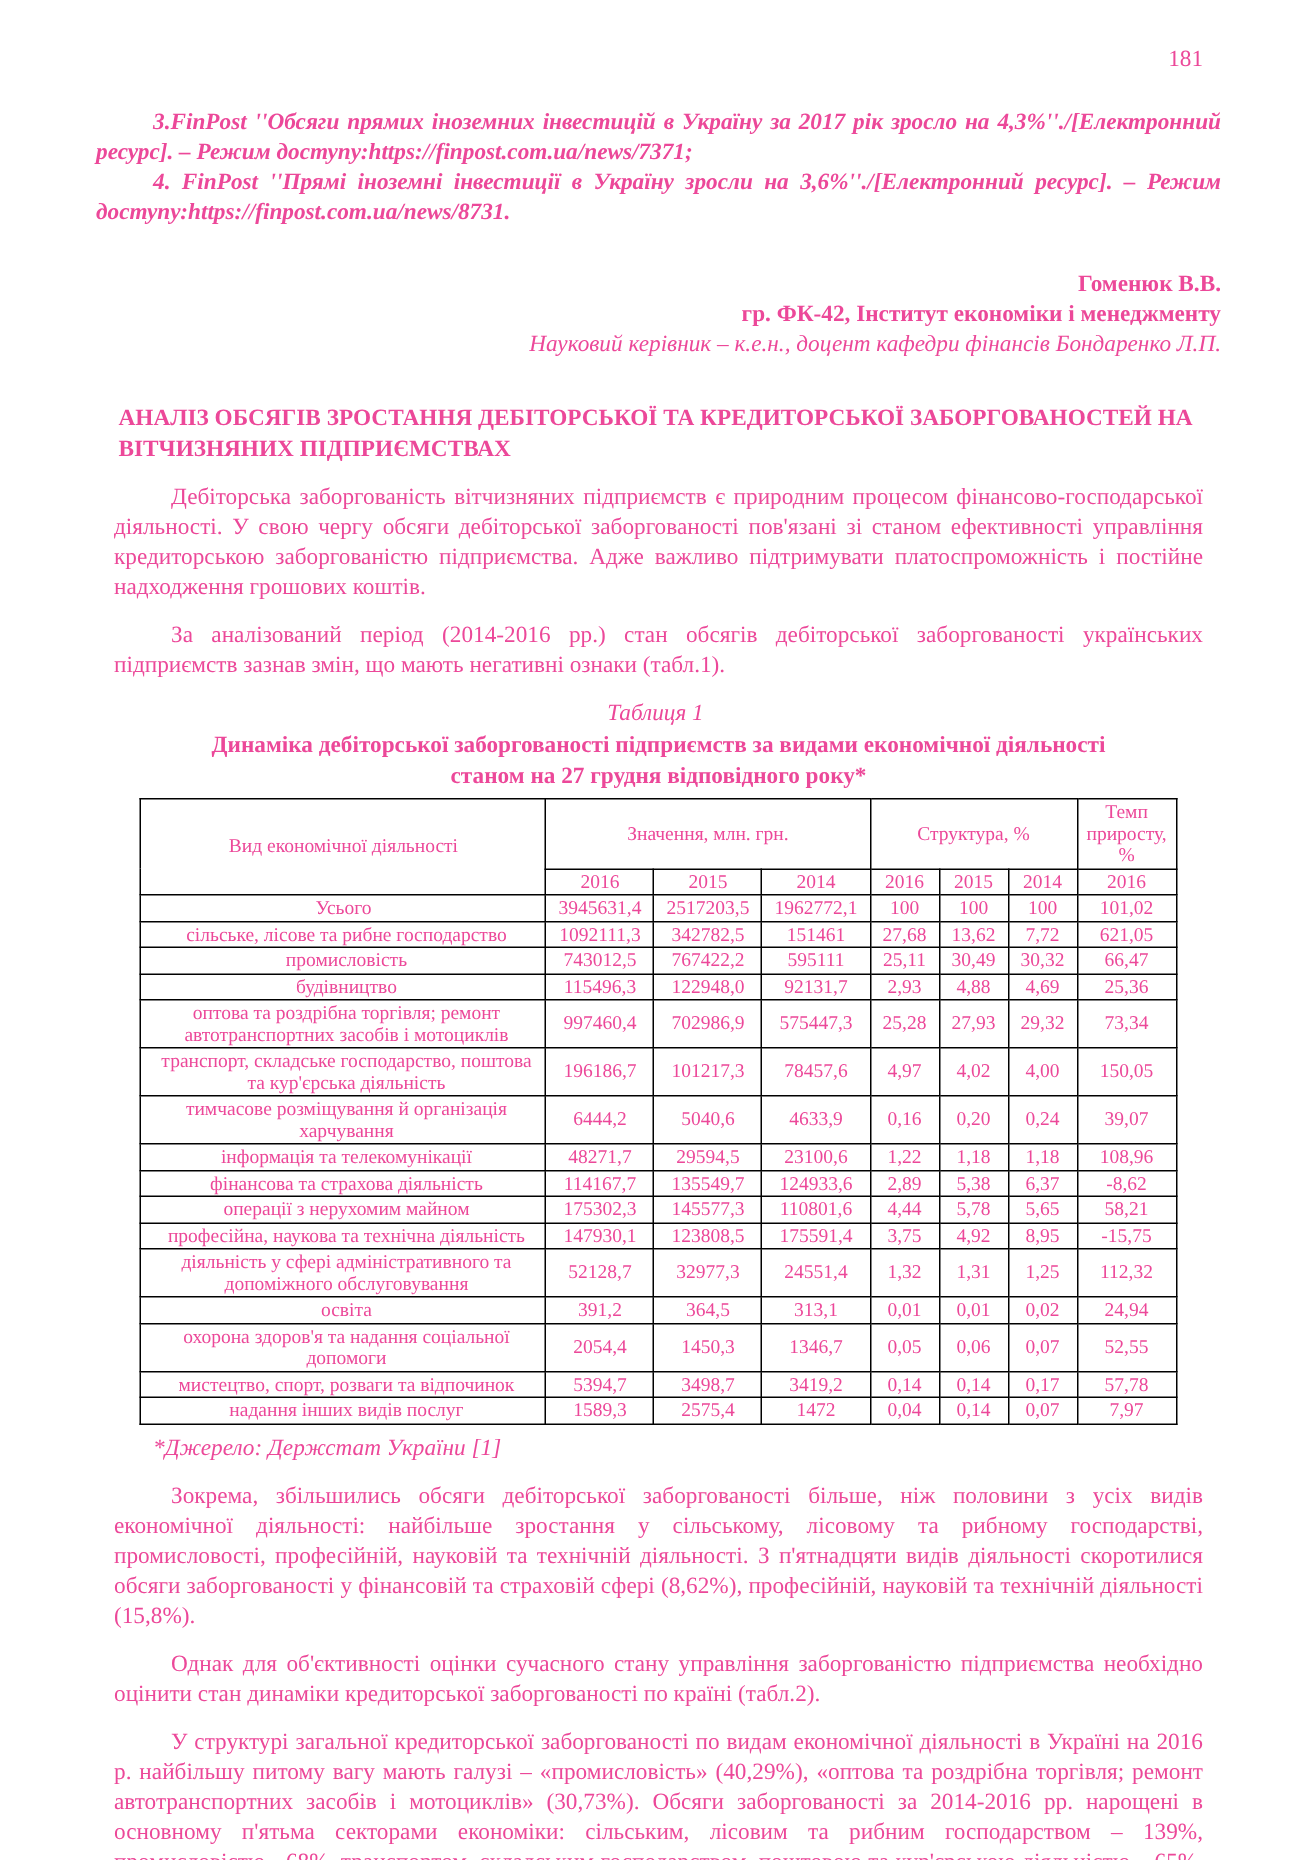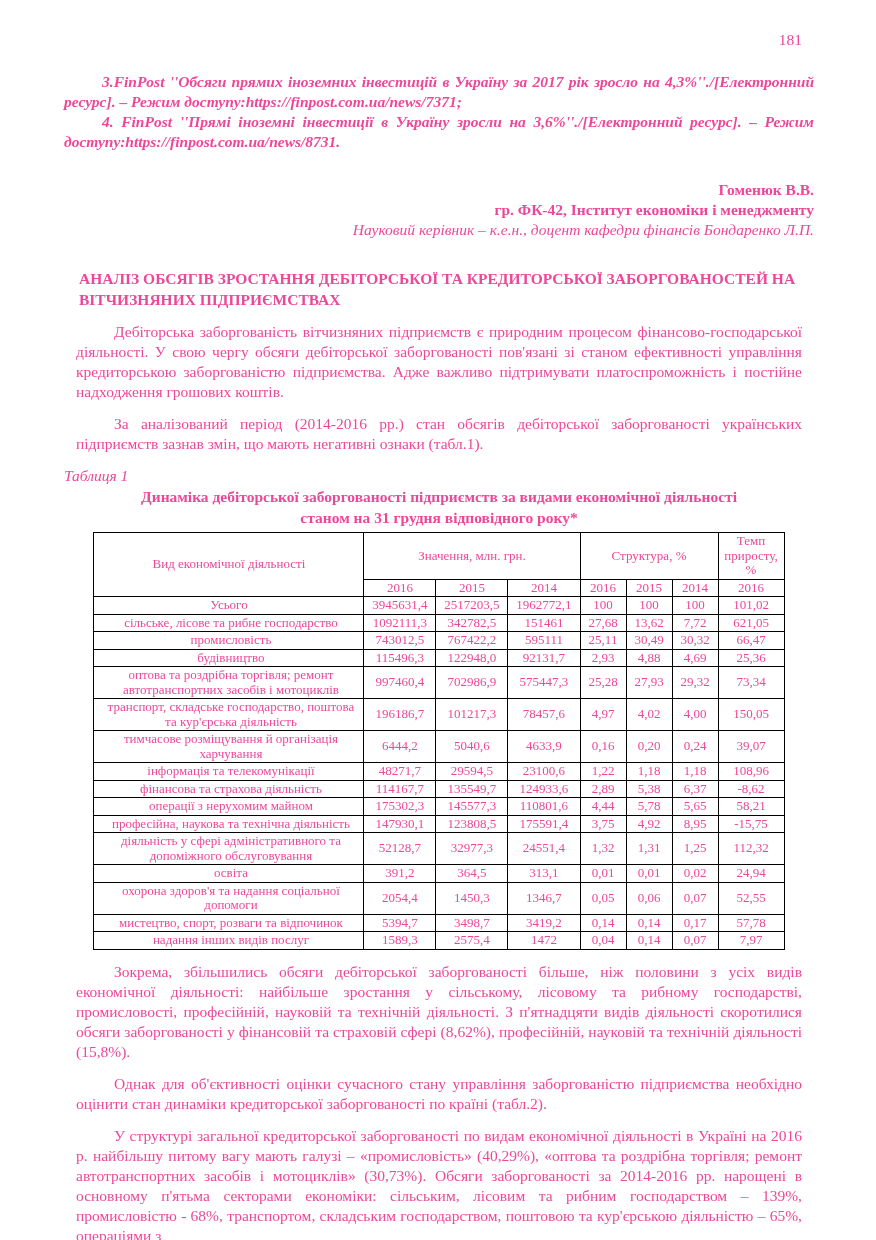--- a/index.html
+++ b/index.html
@@ -45,21 +45,21 @@
     line-height: 21px;
   }
   .body-par {
     margin: 12px;
     text-align: justify;
     text-indent: 38px;
   }
   .first-par { margin-top: 12px; }
   .table-label {
     margin-top: 2px;
-    text-align: left;
+    text-align: center;
     font-style: italic;
     padding-right: 4px;
   }
   .table-title {
     text-align: center;
     font-weight: bold;
     line-height: 21px;
   }
   table.data-table {
     border-collapse: collapse;
@@ -108,21 +108,21 @@
   </div>
 
   <div class="article-title">АНАЛІЗ ОБСЯГІВ ЗРОСТАННЯ ДЕБІТОРСЬКОЇ ТА КРЕДИТОРСЬКОЇ ЗАБОРГОВАНОСТЕЙ НА ВІТЧИЗНЯНИХ ПІДПРИЄМСТВАХ</div>
 
   <p class="body-par first-par">Дебіторська заборгованість вітчизняних підприємств є природним процесом фінансово-господарської діяльності. У свою чергу обсяги дебіторської заборгованості пов'язані зі станом ефективності управління кредиторською заборгованістю підприємства. Адже важливо підтримувати платоспроможність і постійне надходження грошових коштів.</p>
   <p class="body-par">За аналізований період (2014-2016 рр.) стан обсягів дебіторської заборгованості українських підприємств зазнав змін, що мають негативні ознаки (табл.1).</p>
 
   <div class="table-label">Таблиця 1</div>
   <div class="table-title">
     <div>Динаміка дебіторської заборгованості підприємств за видами економічної діяльності</div>
-    <div>станом на 31 грудня відповідного року*</div>
+    <div>станом на 27 грудня відповідного року*</div>
   </div>
 
   <table class="data-table">
     <colgroup>
       <col class="c-name">
       <col class="c-val">
         <col class="c-val">
         <col class="c-val">
       <col class="c-str">
         <col class="c-str">
@@ -303,18 +303,19 @@
           <td>2575,4</td>
           <td>1472</td>
           <td>0,04</td>
           <td>0,14</td>
           <td>0,07</td>
           <td>7,97</td>
         </tr>
       </tbody>
   </table>
 
+  <div class="source-note">*Джерело: Держстат України [1]</div>
 
   <p class="body-par">Зокрема, збільшились обсяги дебіторської заборгованості більше, ніж половини з усіх видів економічної діяльності: найбільше зростання у сільському, лісовому та рибному господарстві, промисловості, професійній, науковій та технічній діяльності. З п'ятнадцяти видів діяльності скоротилися обсяги заборгованості у фінансовій та страховій сфері (8,62%), професійній, науковій та технічній діяльності (15,8%).</p>
   <p class="body-par">Однак для об'єктивності оцінки сучасного стану управління заборгованістю підприємства необхідно оцінити стан динаміки кредиторської заборгованості по країні (табл.2).</p>
   <p class="body-par">У структурі загальної кредиторської заборгованості по видам економічної діяльності в Україні на 2016 р. найбільшу питому вагу мають галузі – «промисловість» (40,29%), «оптова та роздрібна торгівля; ремонт автотранспортних засобів і мотоциклів» (30,73%). Обсяги заборгованості за 2014-2016 рр. нарощені в основному п'ятьма секторами економіки: сільським, лісовим та рибним господарством – 139%, промисловістю - 68%, транспортом, складським господарством, поштовою та кур'єрською діяльністю – 65%, операціями з</p>
 
 </div>
 
 </body></html>

